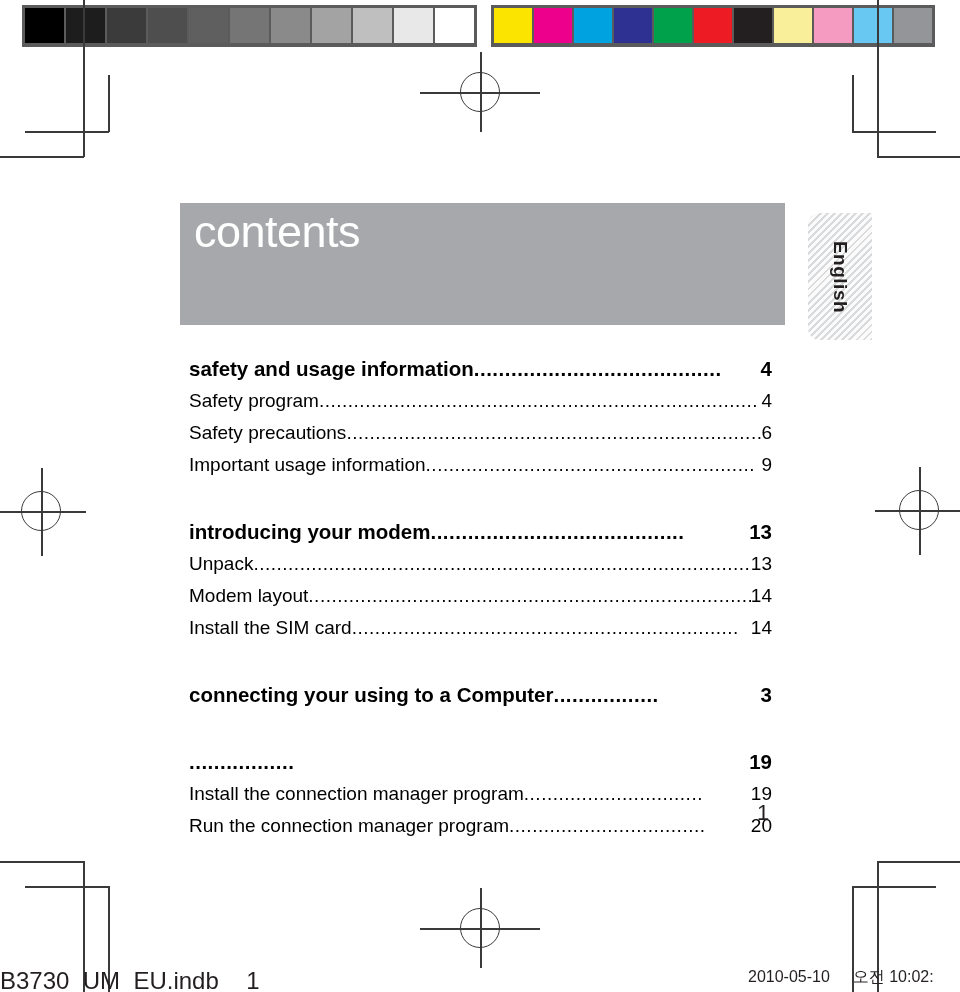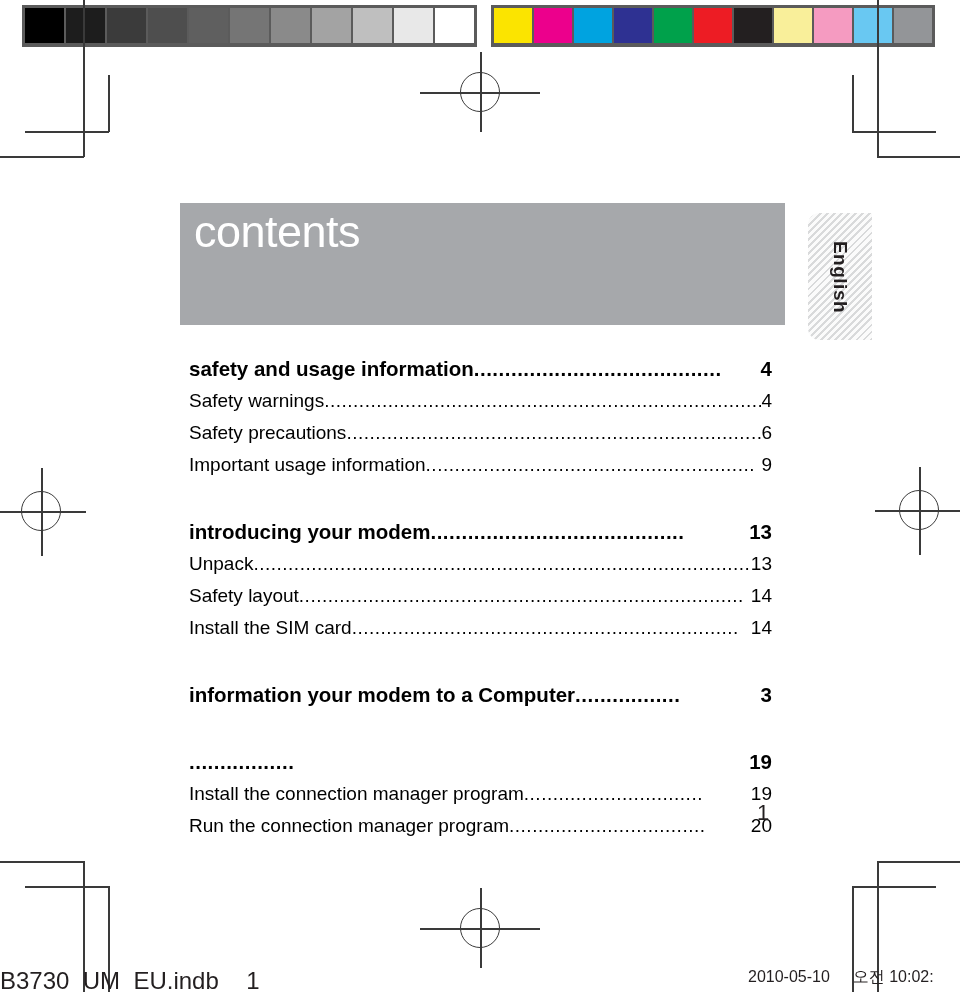--- a/index.html
+++ b/index.html
@@ -271,21 +271,21 @@
   </div>
 
   <div class="toc">
       <div class="toc-group">
         <div class="toc-row level1">
           <span class="t-label">safety and usage information</span>
           <span class="t-leader">........................................</span>
           <span class="t-page">4</span>
         </div>
         <div class="toc-row level2">
-          <span class="t-label">Safety warnings</span>
+          <span class="t-label">Safety program</span>
           <span class="t-leader">............................................................................</span>
           <span class="t-page">4</span>
         </div>
         <div class="toc-row level2">
           <span class="t-label">Safety precautions </span>
           <span class="t-leader">.........................................................................</span>
           <span class="t-page">6</span>
         </div>
         <div class="toc-row level2">
           <span class="t-label">Important usage information </span>
@@ -298,33 +298,33 @@
           <span class="t-label">introducing your modem </span>
           <span class="t-leader">.........................................</span>
           <span class="t-page">13</span>
         </div>
         <div class="toc-row level2">
           <span class="t-label">Unpack</span>
           <span class="t-leader">...........................................................................................</span>
           <span class="t-page">13</span>
         </div>
         <div class="toc-row level2">
-          <span class="t-label">Safety layout</span>
+          <span class="t-label">Modem layout</span>
           <span class="t-leader">.............................................................................</span>
           <span class="t-page">14</span>
         </div>
         <div class="toc-row level2">
           <span class="t-label">Install the SIM card </span>
           <span class="t-leader">...................................................................</span>
           <span class="t-page">14</span>
         </div>
       </div>
       <div class="toc-group spaced">
         <div class="toc-row level1">
-          <span class="t-label">information your modem to a Computer </span>
+          <span class="t-label">connecting your using to a Computer </span>
           <span class="t-leader">.................</span>
           <span class="t-page">3</span>
         </div>
       </div>
       <div class="toc-group spaced">
         <div class="toc-row level1">
           <span class="t-leader">.................</span>
           <span class="t-page">19</span>
         </div>
         <div class="toc-row level2">

